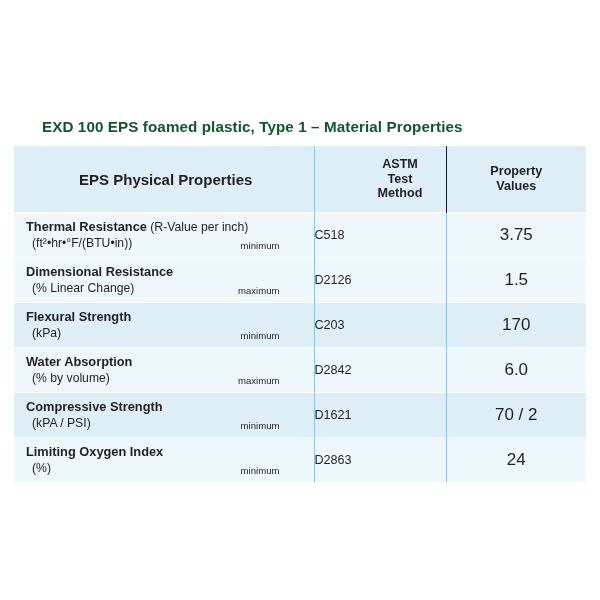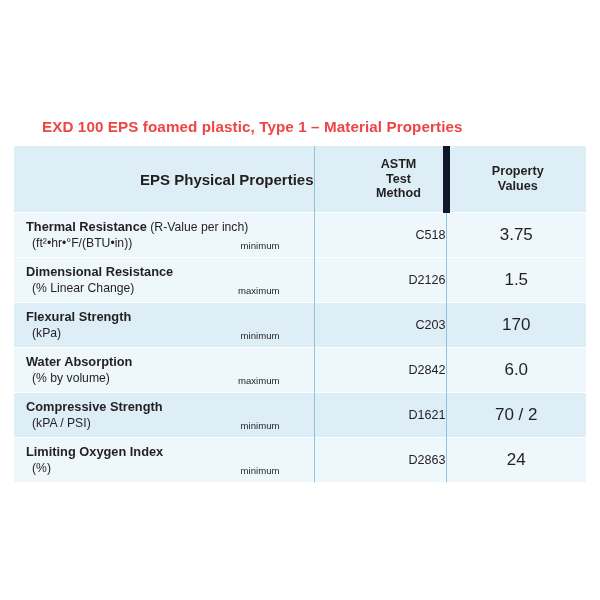--- a/index.html
+++ b/index.html
@@ -21,21 +21,21 @@
     box-sizing: border-box;
   }
   .doc-title {
     position: absolute;
     top: 118px;
     left: 42px;
     width: 520px;
     font-size: 15.2px;
     font-weight: bold;
     letter-spacing: 0.1px;
-    color: #ef4444;
+    color: #14532d;
   }
   .table-wrap {
     position: absolute;
     top: 146px;
     left: 14px;
     width: 572px;
   }
   table.props {
     border-collapse: collapse;
     width: 572px;
@@ -45,55 +45,55 @@
   table.props col.c2 { width: 132px; }
   table.props col.c3 { width: 140px; }
 
   thead th {
     background: #ddeef7;
     vertical-align: middle;
     padding: 0;
     height: 66px;
   }
   thead th.h1 {
-    text-align: right;
+    text-align: center;
     padding-left: 4px;
     font-size: 15px;
     font-weight: bold;
     color: #231f20;
   }
   thead th.h2, thead th.h3 {
     text-align: center;
     font-size: 12.6px;
     font-weight: bold;
     line-height: 1.18;
     color: #231f20;
   }
   thead th.h2 {
     border-left: 1px solid #8fc4de;
-    border-right: 7px solid #0f172a;
+    border-right: 1px solid #0f172a;
     padding-left: 40px;
   }
   tbody td {
     height: 44px;
     vertical-align: middle;
     padding: 0;
     border-top: 1px solid #ffffff;
   }
   tbody tr.odd td { background: #eef7fc; }
   tbody tr.even td { background: #ddeef7; }
 
   td.name {
     padding-left: 12px;
     padding-right: 6px;
     text-align: left;
     position: relative;
   }
   td.mid {
-    text-align: right;
+    text-align: left;
     font-size: 12.6px;
     border-left: 1px solid #8fc4de;
     border-right: 1px solid #8fc4de;
   }
   td.val {
     text-align: center;
     font-size: 17px;
   }
   .prop-line1 {
     font-size: 12.8px;

